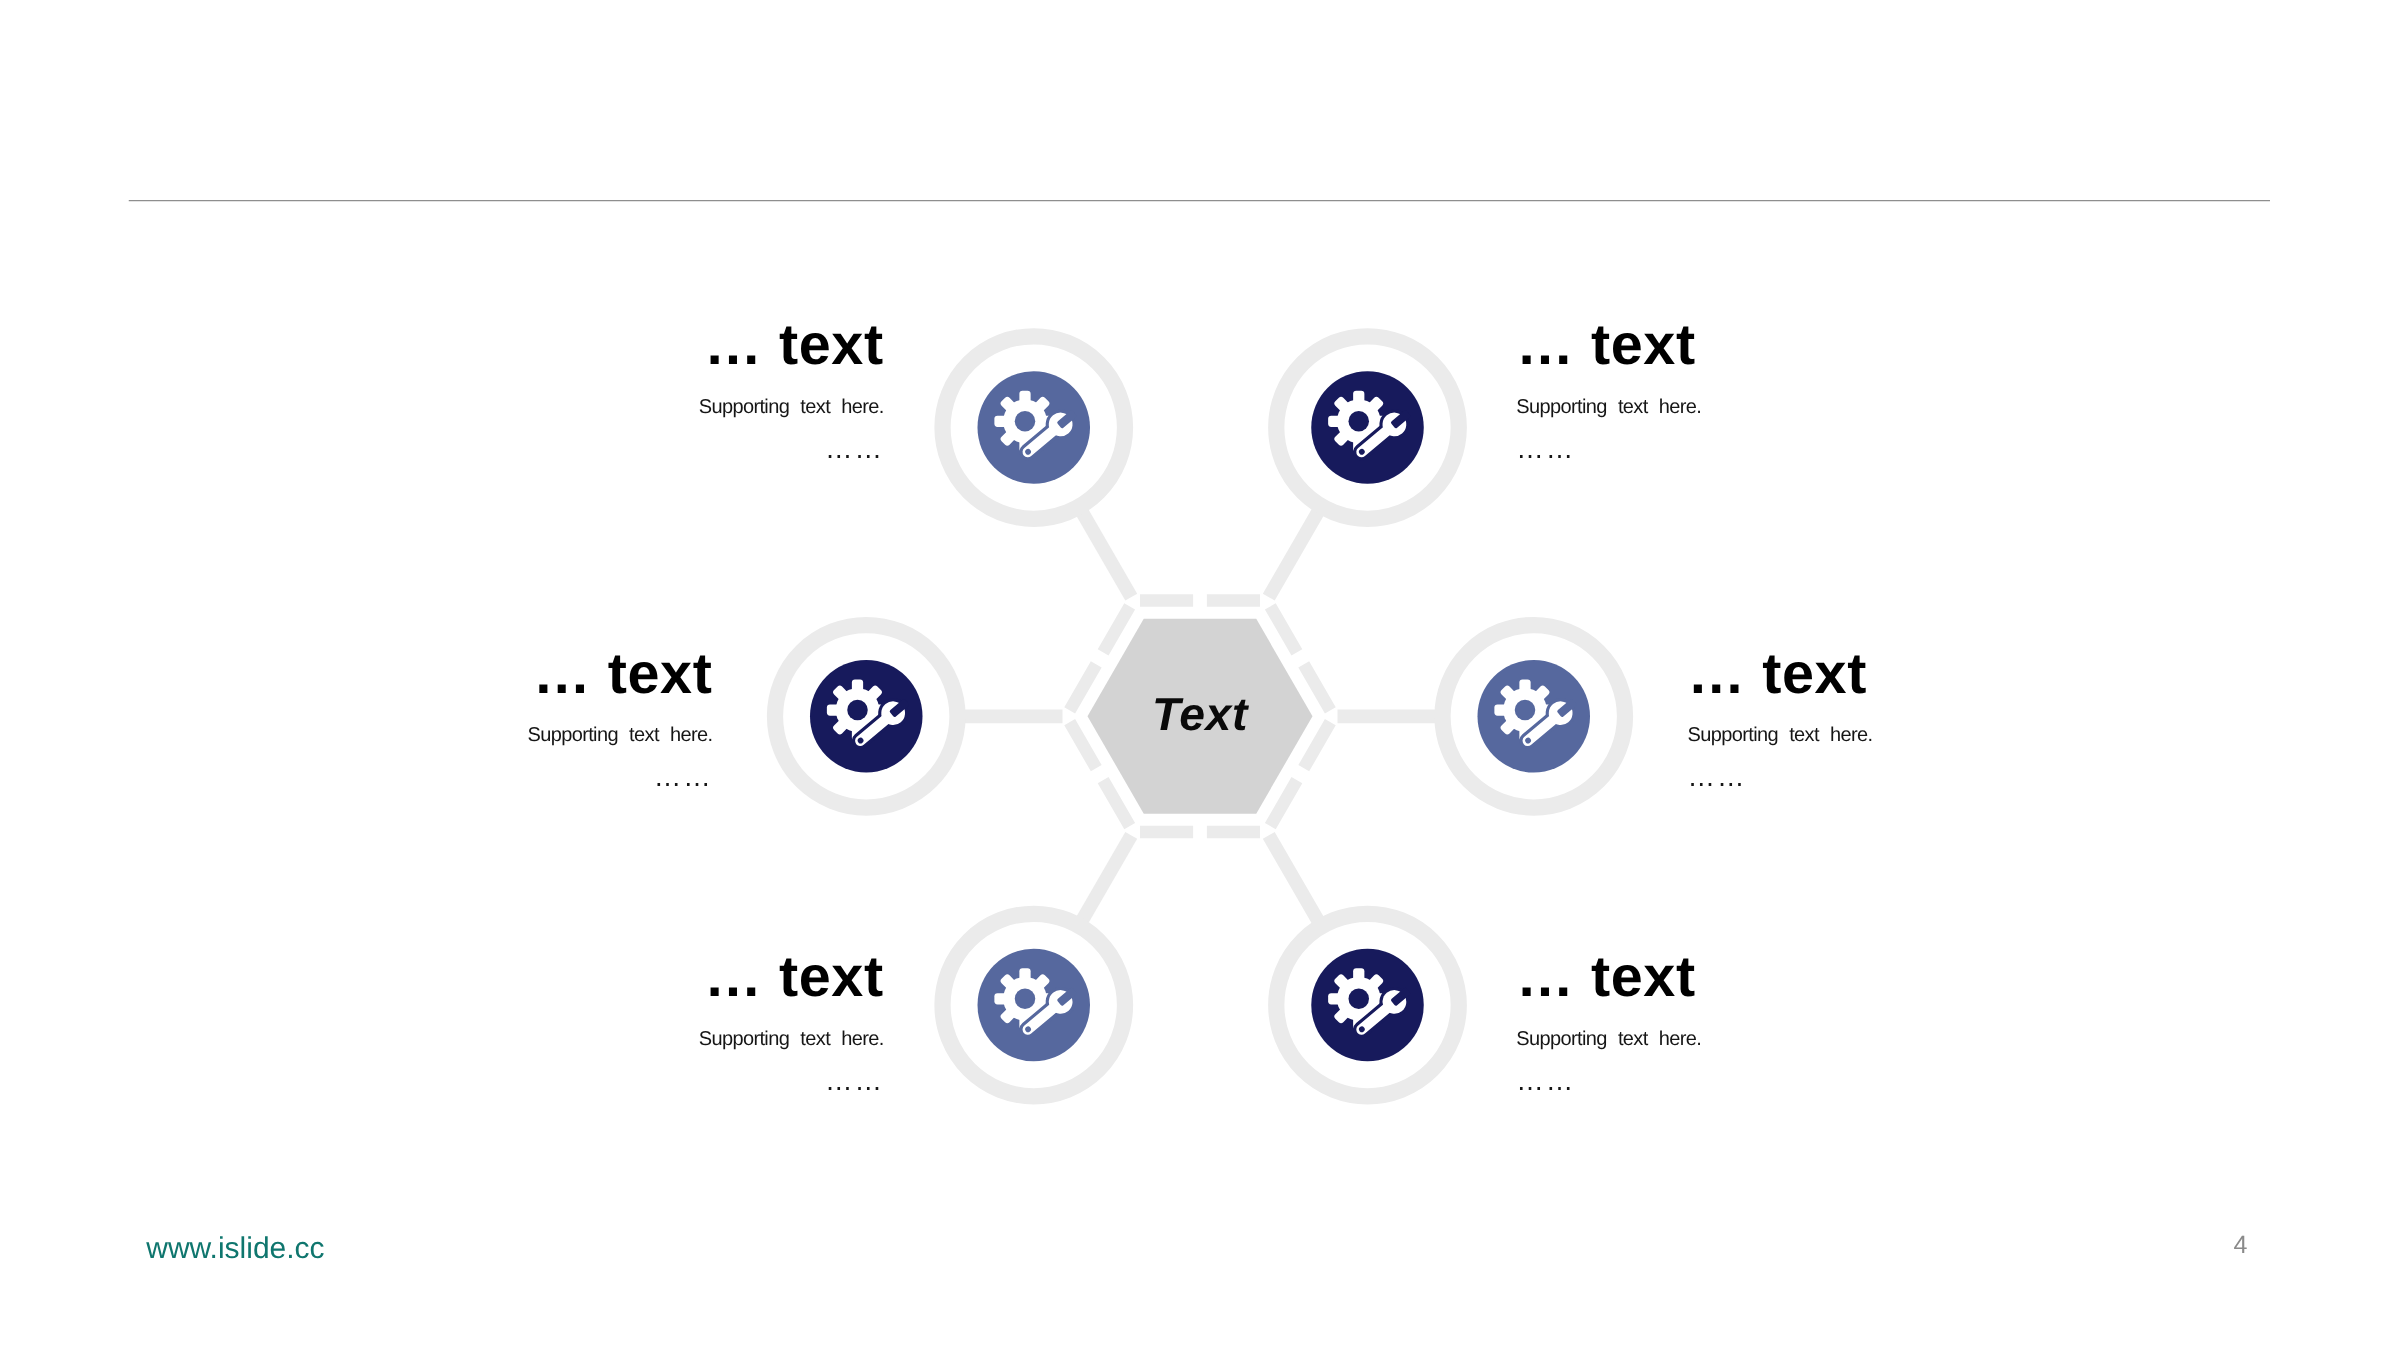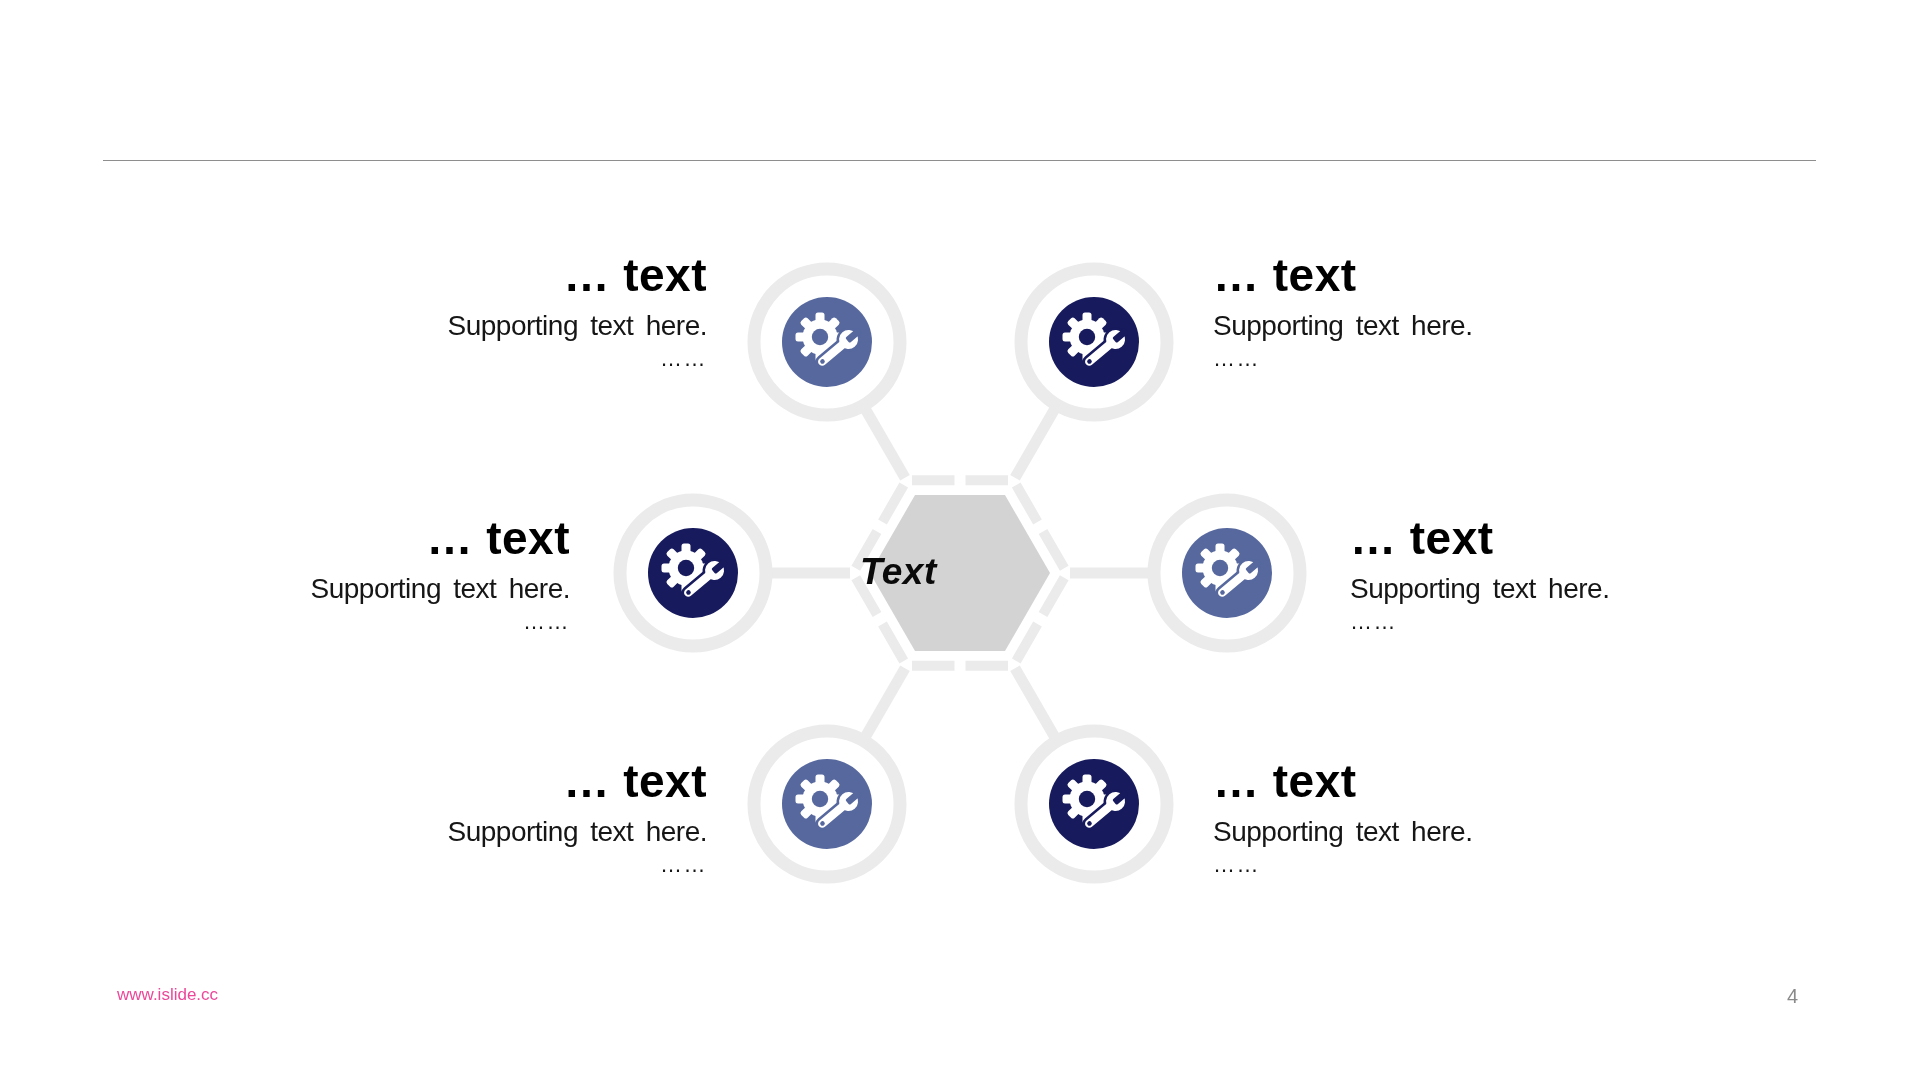--- a/index.html
+++ b/index.html
@@ -6,34 +6,34 @@
   .slide{
     position:relative;width:1920px;height:1080px;background:#ffffff;overflow:hidden;
     font-family:"Liberation Sans","DejaVu Sans",sans-serif;
   }
   .top-rule{position:absolute;left:103px;top:160px;width:1713px;height:1px;background:#8e8e8e;}
   .diagram{position:absolute;left:0;top:0;width:1920px;height:1080px;}
   .hexring{fill:none;stroke:#ebebeb;stroke-width:10;stroke-dasharray:42.5 11;stroke-dashoffset:48;}
   .spoke{stroke:#ebebeb;stroke-width:11;}
   .ring{fill:none;stroke:#ebebeb;stroke-width:13;}
   .center-label{
-    position:absolute;left:860px;top:551px;width:200px;text-align:left;
+    position:absolute;left:860px;top:551px;width:200px;text-align:center;
     font-size:37px;font-weight:700;font-style:italic;color:#0a0a0a;letter-spacing:0.5px;
   }
   .node-text{position:absolute;width:430px;color:#161616;}
   .nt-heading{font-size:46px;font-weight:700;line-height:40px;color:#000;letter-spacing:0.5px;}
-  .nt-sub{font-size:28px;line-height:36px;margin-top:13px;letter-spacing:-0.5px;word-spacing:5px;}
+  .nt-sub{font-size:16px;line-height:36px;margin-top:13px;letter-spacing:-0.5px;word-spacing:5px;}
   .nt-dots{font-size:22px;line-height:30px;letter-spacing:1.5px;}
   .pos-tl{top:255px;right:1213px;text-align:right;}
   .pos-tr{top:255px;left:1213px;text-align:left;}
   .pos-ml{top:518px;right:1350px;text-align:right;}
   .pos-mr{top:518px;left:1350px;text-align:left;}
   .pos-bl{top:761px;right:1213px;text-align:right;}
   .pos-br{top:761px;left:1213px;text-align:left;}
-  .footer-site{position:absolute;left:117px;top:985px;font-size:17px;color:#ec4899;}
+  .footer-site{position:absolute;left:117px;top:985px;font-size:24px;color:#0f766e;}
   .footer-page{position:absolute;right:122px;top:985px;font-size:20px;color:#8a8a8a;}
 </style>
 </head>
 <body>
 
 <div class="slide">
 
   <div class="top-rule"></div>
 
   <svg class="diagram" viewBox="0 0 1920 1080">

